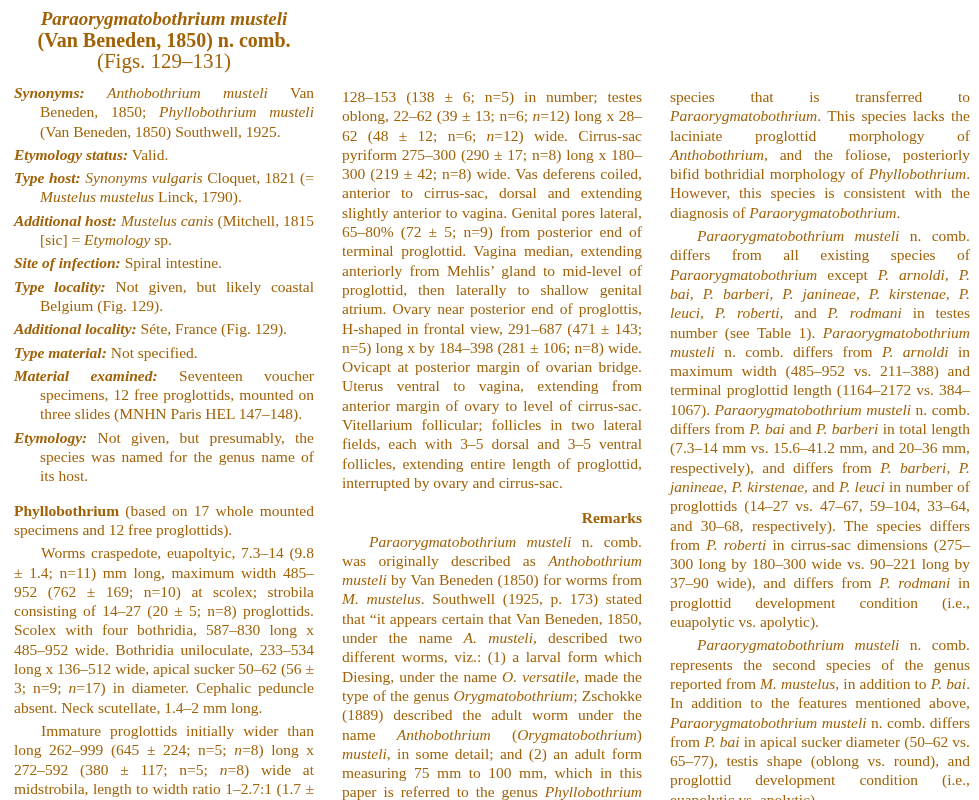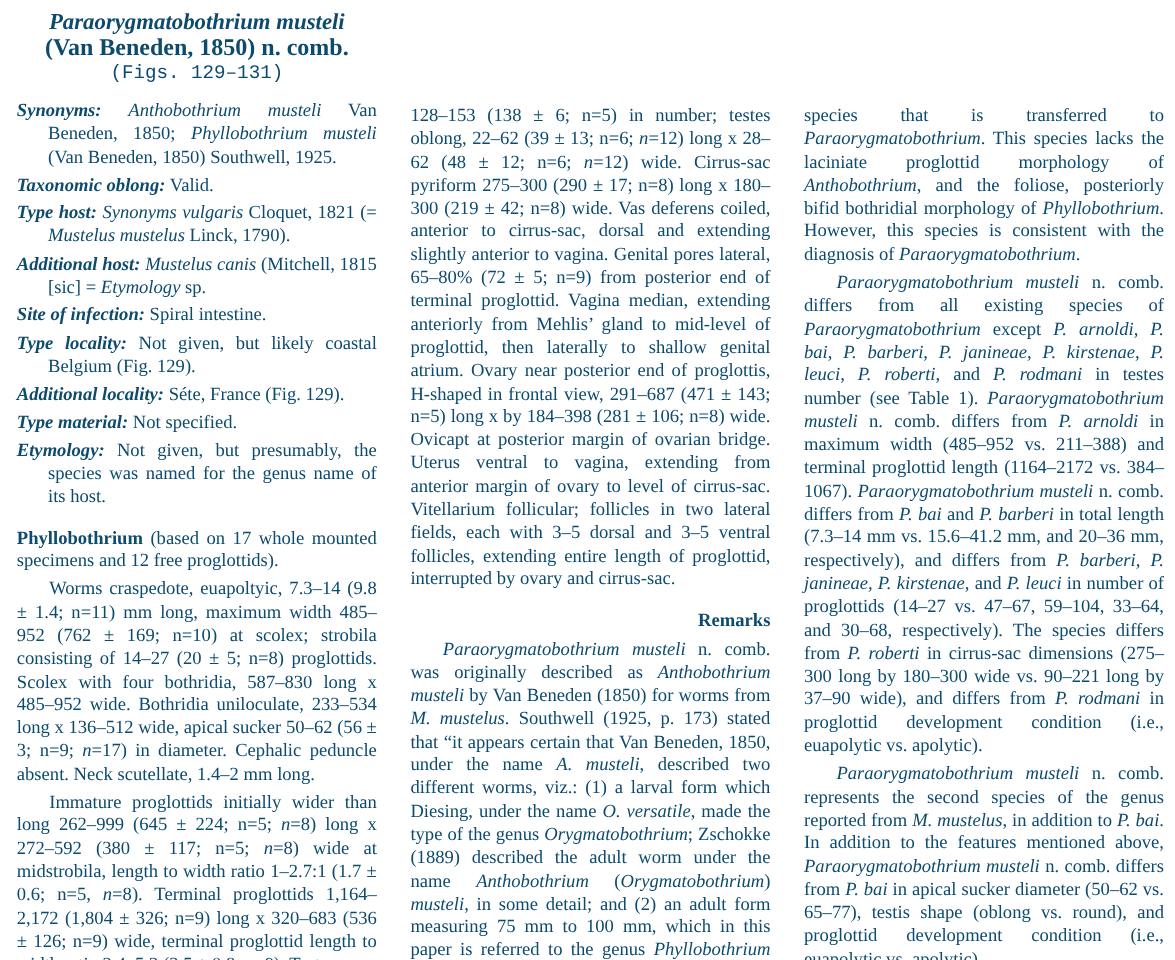--- a/index.html
+++ b/index.html
@@ -1,35 +1,35 @@
 <!DOCTYPE html>
 <html><head>
 <meta charset="utf-8">
 <style>
   html,body{margin:0;padding:0;background:#ffffff;}
   .page{
     position:relative;
     width:979px;height:800px;
     box-sizing:border-box;
     background:#ffffff;
-    color:#0c4a6e;
+    color:#a16207;
     padding:8px 5px 0 10px;
     display:flex;
     gap:20px;
     overflow:hidden;
     font-family:"Liberation Serif","DejaVu Serif",serif;
     font-size:15.5px;
     line-height:19.3px;
   }
   .col{width:308px;flex:0 0 308px;text-align:justify;}
   .colpad{padding-top:75px;}
   .heading{text-align:center;margin:0 0 12px 0;}
   .h1{font-size:19px;font-weight:700;font-style:italic;line-height:22px;}
   .h2{font-size:20px;font-weight:700;line-height:21px;}
-  .h3{font-size:16px;line-height:20px;font-family:Liberation Mono, monospace;}
+  .h3{font-size:21px;line-height:20px;}
   .blk{margin:4px;}
   .s-entry{padding-left:26px;text-indent:-26px;}
   .s-indent{text-indent:27px;}
   .s-flow{}
   .s-lead{margin-top:15px;}
   .s-remarks-head{margin-top:16px;font-weight:700;text-align:right;}
   .rb{font-weight:700;}
   .ri{font-style:italic;}
 </style>
 </head>
@@ -37,27 +37,28 @@
 
 <div class="page">
   <div class="col">
     <div class="heading">
       <div class="h1">Paraorygmatobothrium musteli</div>
       <div class="h2">(Van Beneden, 1850) n. comb.</div>
       <div class="h3">(Figs. 129–131)</div>
     </div>
     <div>
         <div class="blk s-entry"><span class="rb ri">Synonyms:</span> <span class="ri">Anthobothrium musteli</span> Van Beneden, 1850; <span class="ri">Phyllobothrium musteli</span> (Van Beneden, 1850) Southwell, 1925.</div>
-        <div class="blk s-entry"><span class="rb ri">Taxonomic oblong:</span> Valid.</div>
+        <div class="blk s-entry"><span class="rb ri">Etymology status:</span> Valid.</div>
         <div class="blk s-entry"><span class="rb ri">Type host:</span> <span class="ri">Synonyms vulgaris</span> Cloquet, 1821 (= <span class="ri">Mustelus mustelus</span> Linck, 1790).</div>
         <div class="blk s-entry"><span class="rb ri">Additional host:</span> <span class="ri">Mustelus canis</span> (Mitchell, 1815 [sic] = <span class="ri">Etymology</span> sp.</div>
         <div class="blk s-entry"><span class="rb ri">Site of infection:</span> Spiral intestine.</div>
         <div class="blk s-entry"><span class="rb ri">Type locality:</span> Not given, but likely coastal Belgium (Fig. 129).</div>
         <div class="blk s-entry"><span class="rb ri">Additional locality:</span> Séte, France (Fig. 129).</div>
         <div class="blk s-entry"><span class="rb ri">Type material:</span> Not specified.</div>
+        <div class="blk s-entry"><span class="rb ri">Material examined:</span> Seventeen voucher specimens, 12 free proglottids, mounted on three slides (MNHN Paris HEL 147–148).</div>
         <div class="blk s-entry"><span class="rb ri">Etymology:</span> Not given, but presumably, the species was named for the genus name of its host.</div>
         <div class="blk s-lead"><span class="rb">Phyllobothrium</span> (based on 17 whole mounted specimens and 12 free proglottids).</div>
         <div class="blk s-indent">Worms craspedote, euapoltyic, 7.3–14 (9.8 ± 1.4; n=11) mm long, maximum width 485–952 (762 ± 169; n=10) at scolex; strobila consisting of 14–27 (20 ± 5; n=8) proglottids. Scolex with four bothridia, 587–830 long x 485–952 wide. Bothridia uniloculate, 233–534 long x 136–512 wide, apical sucker 50–62 (56 ± 3; n=9; <span class="ri">n</span>=17) in diameter. Cephalic peduncle absent. Neck scutellate, 1.4–2 mm long.</div>
         <div class="blk s-indent">Immature proglottids initially wider than long 262–999 (645 ± 224; n=5; <span class="ri">n</span>=8) long x 272–592 (380 ± 117; n=5; <span class="ri">n</span>=8) wide at midstrobila, length to width ratio 1–2.7:1 (1.7 ± 0.6; n=5, <span class="ri">n</span>=8). Terminal proglottids 1,164–2,172 (1,804 ± 326; n=9) long x 320–683 (536 ± 126; n=9) wide, terminal proglottid length to width ratio 2.4–5.2 (3.5 ± 0.8; n=9). Testes</div>
       </div>
   </div>
   <div class="col colpad">
     <div>
         <div class="blk s-flow">128–153 (138 ± 6; n=5) in number; testes oblong, 22–62 (39 ± 13; n=6; <span class="ri">n</span>=12) long x 28–62 (48 ± 12; n=6; <span class="ri">n</span>=12) wide. Cirrus-sac pyriform 275–300 (290 ± 17; n=8) long x 180–300 (219 ± 42; n=8) wide. Vas deferens coiled, anterior to cirrus-sac, dorsal and extending slightly anterior to vagina. Genital pores lateral, 65–80% (72 ± 5; n=9) from posterior end of terminal proglottid. Vagina median, extending anteriorly from Mehlis’ gland to mid-level of proglottid, then laterally to shallow genital atrium. Ovary near posterior end of proglottis, H-shaped in frontal view, 291–687 (471 ± 143; n=5) long x by 184–398 (281 ± 106; n=8) wide. Ovicapt at posterior margin of ovarian bridge. Uterus ventral to vagina, extending from anterior margin of ovary to level of cirrus-sac. Vitellarium follicular; follicles in two lateral fields, each with 3–5 dorsal and 3–5 ventral follicles, extending entire length of proglottid, interrupted by ovary and cirrus-sac.</div>
         <div class="blk s-remarks-head">Remarks</div>

